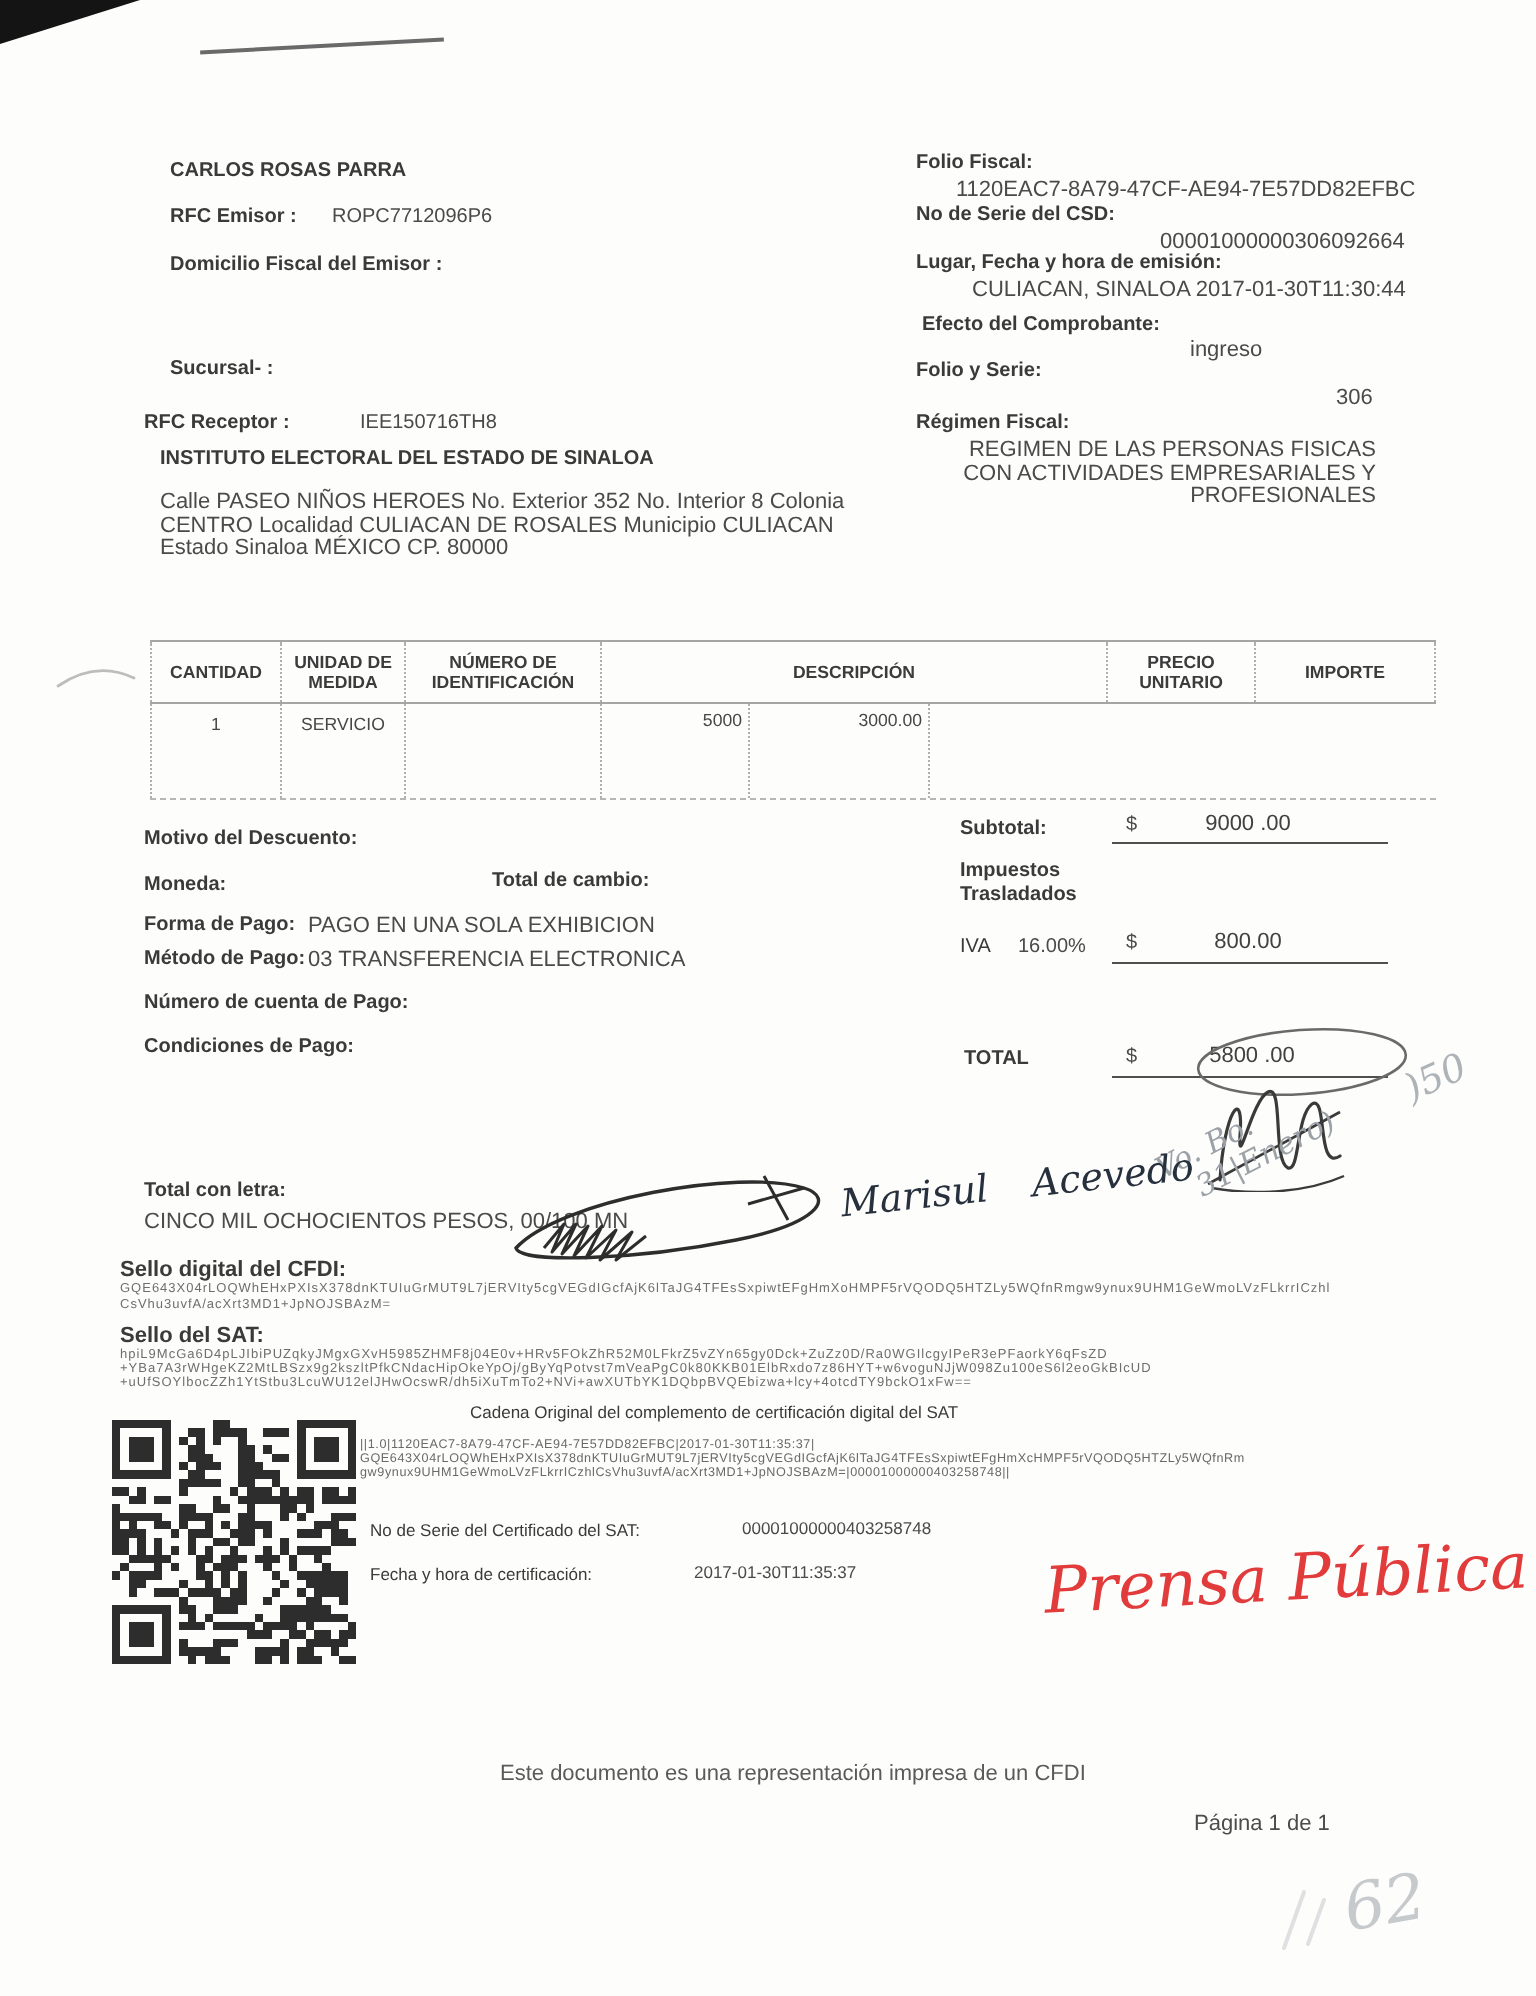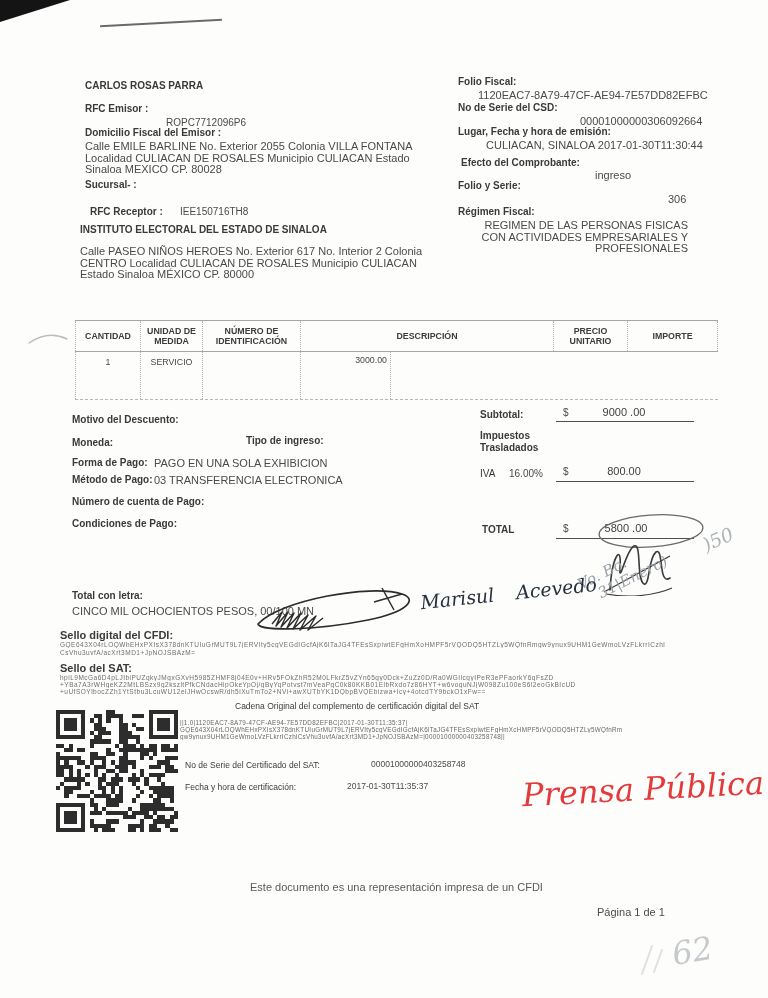--- a/index.html
+++ b/index.html
@@ -41,63 +41,63 @@
 <div class="page">
 
   <div class="abs" style="left:0;top:0;width:70px;height:22px;background:#141414;clip-path:polygon(0 0,100% 0,0 100%);"></div>
   <div class="abs" style="left:100px;top:22px;width:122px;height:2px;background:#6a6a6a;transform:rotate(-3deg);"></div>
   <svg class="abs" style="left:26px;top:328px;" width="44" height="18" viewBox="0 0 44 18">
     <path d="M3,15 Q22,2 41,11" fill="none" stroke="#bdbdbd" stroke-width="1.4" stroke-linecap="round"></path>
   </svg>
 
   <div class="abs b fs10 lbl" style="left:85px;top:80px;">CARLOS ROSAS PARRA</div>
   <div class="abs b fs10 lbl" style="left:85px;top:103px;">RFC Emisor :</div>
-  <div class="abs fs10 val" style="left:166px;top:103px;margin-top:14px;">ROPC7712096P6</div>
+  <div class="abs fs10 val" style="left:166px;top:103px;">ROPC7712096P6</div>
   <div class="abs b fs10 lbl" style="left:85px;top:127px;">Domicilio Fiscal del Emisor :</div>
-  <div class="abs fs9 val" style="left:85px;top:141px;width:358px;">Calle EMILE BARLINE No. Exterior 2055 Colonia VILLA FONTANA Localidad CULIACAN DE ROSALES Municipio CULIACAN Estado Sinaloa MEXICO CP. 80028</div>
   <div class="abs b fs10 lbl" style="left:85px;top:179px;">Sucursal- :</div>
 
   <div class="abs b fs10 lbl" style="left:458px;top:76px;">Folio Fiscal:</div>
   <div class="abs fs9 val" style="left:478px;top:90px;">1120EAC7-8A79-47CF-AE94-7E57DD82EFBC</div>
   <div class="abs b fs10 lbl" style="left:458px;top:102px;">No de Serie del CSD:</div>
   <div class="abs fs9 val" style="left:580px;top:116px;">00001000000306092664</div>
   <div class="abs b fs10 lbl" style="left:458px;top:126px;">Lugar, Fecha y hora de emisión:</div>
   <div class="abs fs9 val" style="left:486px;top:140px;">CULIACAN, SINALOA  2017-01-30T11:30:44</div>
   <div class="abs b fs10 lbl" style="left:461px;top:157px;">Efecto del Comprobante:</div>
   <div class="abs fs9 val" style="left:595px;top:170px;">ingreso</div>
   <div class="abs b fs10 lbl" style="left:458px;top:180px;">Folio y Serie:</div>
   <div class="abs fs9 val" style="left:668px;top:194px;">306</div>
   <div class="abs b fs10 lbl" style="left:458px;top:206px;">Régimen Fiscal:</div>
   <div class="abs fs9 val r" style="left:470px;top:220px;width:218px;">REGIMEN DE LAS PERSONAS FISICAS CON ACTIVIDADES EMPRESARIALES Y PROFESIONALES</div>
 
-  <div class="abs b fs10 lbl" style="left:90px;top:206px;">RFC Receptor :</div>
+  <div class="abs b fs10 lbl" style="left:72px;top:206px;">RFC Receptor :</div>
   <div class="abs fs10 val" style="left:180px;top:206px;">IEE150716TH8</div>
   <div class="abs b fs10 lbl" style="left:80px;top:224px;">INSTITUTO ELECTORAL DEL ESTADO DE SINALOA</div>
-  <div class="abs fs9 val" style="left:80px;top:246px;width:360px;">Calle PASEO NIÑOS HEROES No. Exterior 617 No. Interior 2 Colonia CENTRO Localidad CULIACAN DE ROSALES Municipio CULIACAN Estado Sinaloa MÉXICO CP. 80000</div>
+  <div class="abs fs9 val" style="left:80px;top:246px;width:360px;">Calle PASEO NIÑOS HEROES No. Exterior 352 No. Interior 8 Colonia CENTRO Localidad CULIACAN DE ROSALES Municipio CULIACAN Estado Sinaloa MÉXICO CP. 80000</div>
 
   <div class="abs tbl">
     <div class="hrow">
       <div class="cell first hcell w1">CANTIDAD</div>
       <div class="cell hcell w2">UNIDAD DE MEDIDA</div>
       <div class="cell hcell w3">NÚMERO DE IDENTIFICACIÓN</div>
       <div class="cell hcell w4">DESCRIPCIÓN</div>
       <div class="cell hcell w5">PRECIO UNITARIO</div>
       <div class="cell hcell w6" style="border-right:1px dotted #b0b0b0;">IMPORTE</div>
     </div>
     <div class="drow">
       <div class="cell first dcell c w1" style="padding-top:5px;">1</div>
       <div class="cell dcell c w2" style="padding-top:5px;">SERVICIO</div>
       <div class="cell dcell w3"></div>
+      <div class="cell dcell r w5" style="padding-top:3px;">5000</div>
       <div class="cell dcell r w6" style="padding-top:3px;">3000.00</div>
     </div>
   </div>
 
   <div class="abs b fs10 lbl" style="left:72px;top:414px;">Motivo del Descuento:</div>
   <div class="abs b fs10 lbl" style="left:72px;top:437px;">Moneda:</div>
-  <div class="abs b fs10 lbl" style="left:246px;top:435px;">Tipo de ingreso:</div>
+  <div class="abs b fs10 lbl" style="left:246px;top:435px;">Total de cambio:</div>
   <div class="abs b fs10 lbl" style="left:72px;top:457px;">Forma de Pago:</div>
   <div class="abs fs9 val" style="left:154px;top:458px;">PAGO EN UNA SOLA EXHIBICION</div>
   <div class="abs b fs10 lbl" style="left:72px;top:474px;">Método de Pago:</div>
   <div class="abs fs9 val" style="left:154px;top:475px;">03 TRANSFERENCIA ELECTRONICA</div>
   <div class="abs b fs10 lbl" style="left:72px;top:496px;">Número de cuenta de Pago:</div>
   <div class="abs b fs10 lbl" style="left:72px;top:518px;">Condiciones de Pago:</div>
 
   <div class="abs b fs10 lbl" style="left:480px;top:409px;">Subtotal:</div>
   <div class="abs fs10 val" style="left:563px;top:407px;">$</div>
   <div class="abs fs9 c" style="left:556px;top:407px;width:136px;">9000 .00</div>

